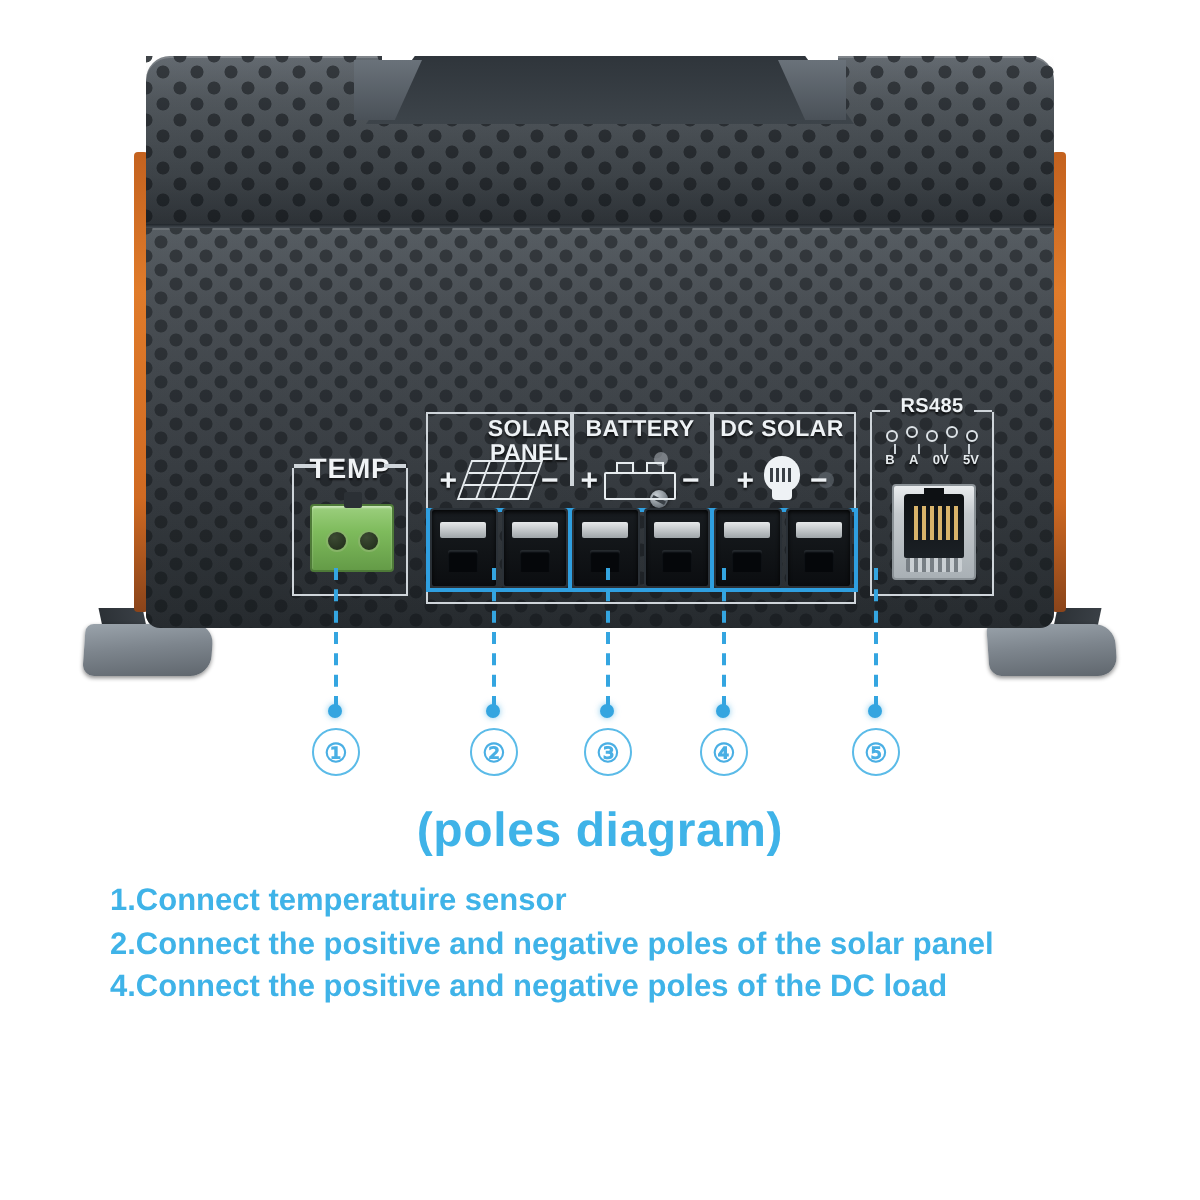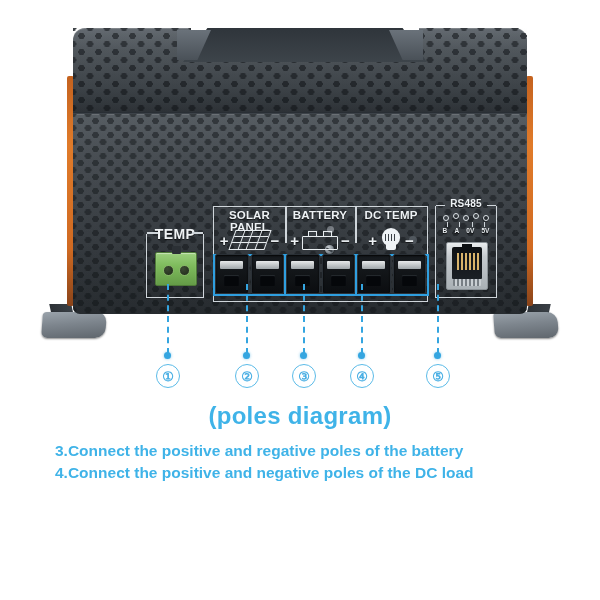--- a/index.html
+++ b/index.html
@@ -173,21 +173,21 @@
   }
   .tp-col-div{position:absolute;top:0;width:1.6px;height:36px;background:#cfd5da;}
   #tp-div-1{left:71px;}
   #tp-div-2{left:141px;}
 
   .tp-header{
     position:absolute;top:2px;height:16px;
     color:#eef2f5;font-size:11.5px;font-weight:600;letter-spacing:.2px;
     text-align:center;text-shadow:0 1px 1px rgba(0,0,0,.7);
   }
-  #hdr-solar{left:0;width:71px;}
+  #hdr-solar{left:15px;width:71px;}
   #hdr-battery{left:71px;width:70px;}
   #hdr-load{left:141px;width:72px;}
 
   .tp-icon-row{position:absolute;top:19px;height:28px;display:flex;align-items:center;justify-content:center;gap:3px;}
   #icons-solar{left:0;width:71px;}
   #icons-battery{left:71px;width:70px;}
   #icons-load{left:141px;width:72px;}
   .polarity{color:#eef2f5;font-size:15px;font-weight:700;line-height:1;text-shadow:0 1px 1px rgba(0,0,0,.7);}
 
   
@@ -374,21 +374,21 @@
           <div class="temp-screw" id="temp-screw-2"></div>
         </div>
       </div>
 
       <div id="terminal-panel">
         <div class="tp-col-div" id="tp-div-1"></div>
         <div class="tp-col-div" id="tp-div-2"></div>
 
         <div class="tp-header" id="hdr-solar">SOLAR PANEL</div>
         <div class="tp-header" id="hdr-battery">BATTERY</div>
-        <div class="tp-header" id="hdr-load">DC  TEMP</div>
+        <div class="tp-header" id="hdr-load">DC  SOLAR</div>
 
         <div class="tp-icon-row" id="icons-solar">
           <span class="polarity">+</span>
           <span class="solar-glyph">
             <i></i>
               <i></i>
               <i></i>
               <i></i>
               <i></i>
               <i></i>
@@ -518,15 +518,16 @@
   <div class="callout-num" style="left:350px;top:364px;">④</div>
 
   <div class="leader" style="left:437px;top:284px;height:70px;"></div>
   <div class="leader-dot" style="left:434px;top:352px;"></div>
   <div class="callout-num" style="left:426px;top:364px;">⑤</div>
 </div>
 
 <div id="caption">(poles diagram)</div>
 
 <div id="instructions">
-  <div class="instr-line">3.Connect the positive and regative poles of the battery</div>
+  <div class="instr-line">1.Connect temperatuire sensor</div>
+  <div class="instr-line">2.Connect the positive and negative poles of the solar panel</div>
   <div class="instr-line">4.Connect the positive and negative poles of the DC load</div>
 </div>
 
 </body></html>

